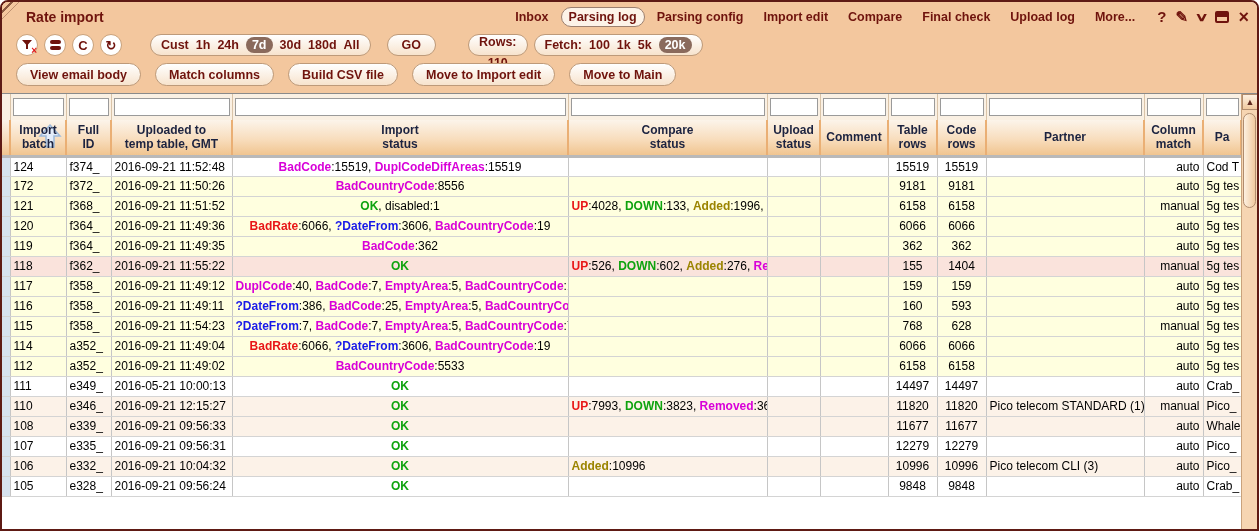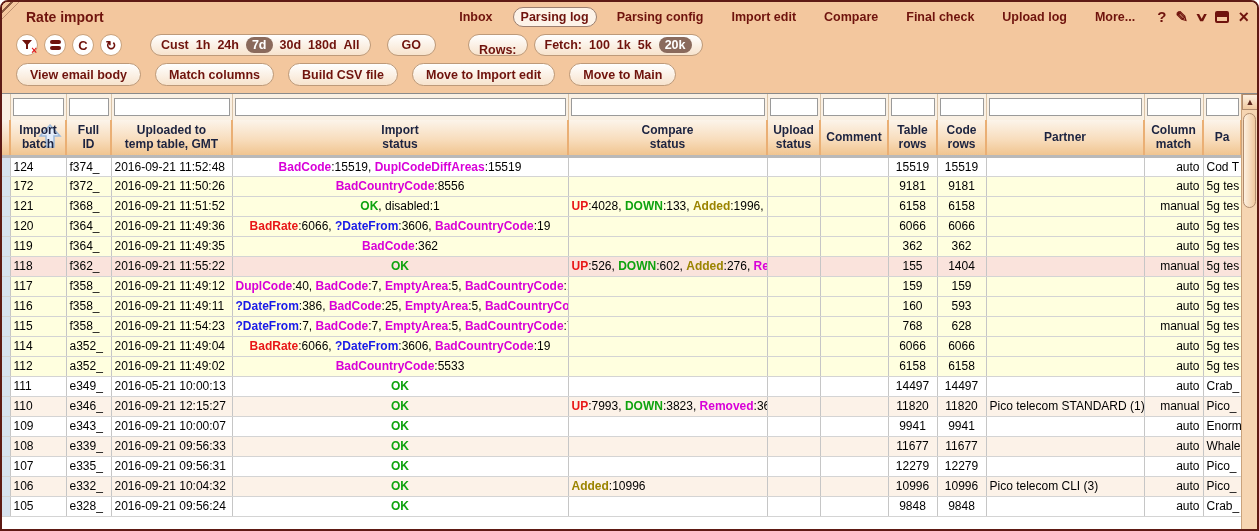--- a/index.html
+++ b/index.html
@@ -9,41 +9,41 @@
             border:2px solid #5e1a14; border-radius:8px 8px 0 0; overflow:hidden;
             background:#fff; }
 
   
   .topbar { background:#f3c79e; padding:0 0 6px 0; }
   .corner-fold { position:absolute; top:0; left:0; width:17px; height:17px;
     clip-path:polygon(0 0,100% 0,0 100%);
     background:repeating-linear-gradient(135deg,#8a5a42 0 2px,#f3c79e 2px 6px); }
   .title-row { display:flex; align-items:center; height:27px; padding:2px 8px 0 24px; }
   .app-title { color:#6f130d; font-weight:bold; font-size:14px; }
-  .menu { display:flex; align-items:center; margin-left:auto; gap:12px; }
+  .menu { display:flex; align-items:center; margin-left:auto; gap:4px; }
   .menu-item { color:#6f130d; font-weight:bold; font-size:12.5px; padding:2px 7px;
                border:1px solid transparent; border-radius:10px; cursor:pointer; white-space:nowrap; }
   .menu-item.active { background:#fdf3e8; border-color:#9c8070; }
   .win-icons { display:flex; align-items:center; gap:9px; margin-left:14px; }
   .win-ic { color:#6f130d; font-weight:bold; font-size:15px; line-height:15px; cursor:pointer; }
   .win-ic.chev { transform:scaleX(1.5) scaleY(.9); font-size:13px; }
   .panel-box { width:14px; height:12px; border:2px solid #6f130d; border-radius:2px; position:relative; }
   .panel-box::before { content:""; position:absolute; left:0; right:0; top:0; height:4px; background:#6f130d; }
   .close-x { font-size:18px; font-weight:900; line-height:14px; }
 
   .tool-row { display:flex; align-items:center; height:30px; padding:2px 8px 0 14px; gap:6px; }
   .round-btn { width:22px; height:22px; border-radius:50%; background:#fff;
                border:1px solid #c9a27c; display:flex; align-items:center; justify-content:center;
                color:#6f130d; font-weight:bold; font-size:13px; cursor:pointer; position:relative; }
   .bars { display:flex; flex-direction:column; gap:2px; }
   .bars div { width:11px; height:4px; background:#6f130d; border-radius:2px; }
   .funnel-x { position:absolute; right:0px; bottom:-1px; color:#e01616; font-size:10px; font-weight:900; line-height:10px; }
 
   .pill { display:flex; align-items:center; gap:7px; background:linear-gradient(180deg,#ffffff,#f7e3cd);
-          border:1px solid #bd9a7a; border-radius:12px; height:22px; padding:8px 10px;
+          border:1px solid #bd9a7a; border-radius:12px; height:22px; padding:0 10px;
           color:#6f130d; font-weight:bold; font-size:12.5px; white-space:nowrap; }
   .pill .opt { cursor:pointer; }
   .pill .opt.sel { background:#8a6a5c; color:#fff; border-radius:9px; padding:1px 6px; }
   .pill.go { padding:0 14px; cursor:pointer; margin-left:10px; }
   .pill.rows-pill { margin-left:26px;flex-direction:column; }
   .gap-time { margin-left:22px; }
 
   .action-row { display:flex; align-items:center; height:28px; padding:3px 8px 0 14px; gap:14px; }
   .act-btn { background:linear-gradient(180deg,#ffffff,#f7e3cd); border:1px solid #bd9a7a;
              border-radius:12px; height:23px; padding:0 13px; color:#6f130d; font-weight:bold;
@@ -439,35 +439,20 @@
             <td class="c-ist"><span style="color: rgb(15, 163, 15); font-weight: bold;">OK</span></td>
             <td class="c-cst"><span style="color: rgb(232, 23, 23); font-weight: bold;">UP</span><span style="color: rgb(0, 0, 0); font-weight: normal;">:7993, </span><span style="color: rgb(15, 163, 15); font-weight: bold;">DOWN</span><span style="color: rgb(0, 0, 0); font-weight: normal;">:3823, </span><span style="color: rgb(216, 0, 216); font-weight: bold;">Removed</span><span style="color: rgb(0, 0, 0); font-weight: normal;">:36</span></td>
             <td class="c-ust"></td>
             <td class="c-com"></td>
             <td class="c-trows">11820</td>
             <td class="c-crows">11820</td>
             <td class="c-partner">Pico telecom STANDARD (1)</td>
             <td class="c-match">manual</td>
             <td class="c-parser"><span>Pico_</span></td>
           </tr>
-          <tr class="data-row" style="background: rgb(255, 255, 255);">
-            <td class="c-sel"></td>
-            <td class="c-batch">109</td>
-            <td class="c-fid">e343_</td>
-            <td class="c-up">2016-09-21 10:00:07</td>
-            <td class="c-ist"><span style="color: rgb(15, 163, 15); font-weight: bold;">OK</span></td>
-            <td class="c-cst"></td>
-            <td class="c-ust"></td>
-            <td class="c-com"></td>
-            <td class="c-trows">9941</td>
-            <td class="c-crows">9941</td>
-            <td class="c-partner"></td>
-            <td class="c-match">auto</td>
-            <td class="c-parser"><span>Enorm</span></td>
-          </tr>
           <tr class="data-row" style="background: rgb(252, 242, 232);">
             <td class="c-sel"></td>
             <td class="c-batch">108</td>
             <td class="c-fid">e339_</td>
             <td class="c-up">2016-09-21 09:56:33</td>
             <td class="c-ist"><span style="color: rgb(15, 163, 15); font-weight: bold;">OK</span></td>
             <td class="c-cst"></td>
             <td class="c-ust"></td>
             <td class="c-com"></td>
             <td class="c-trows">11677</td>

